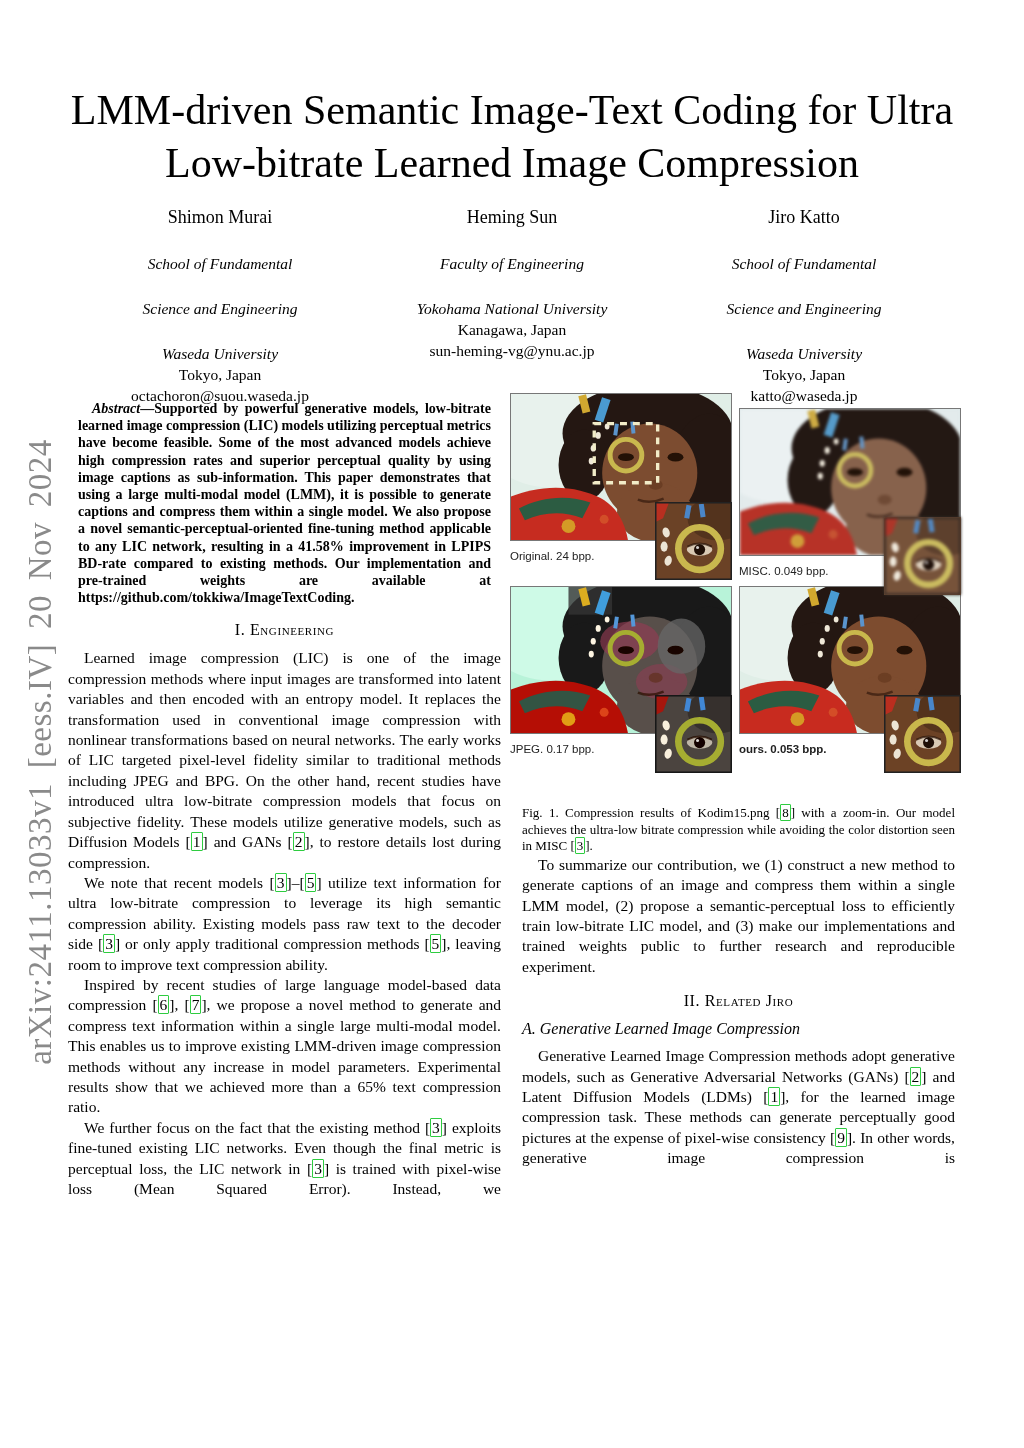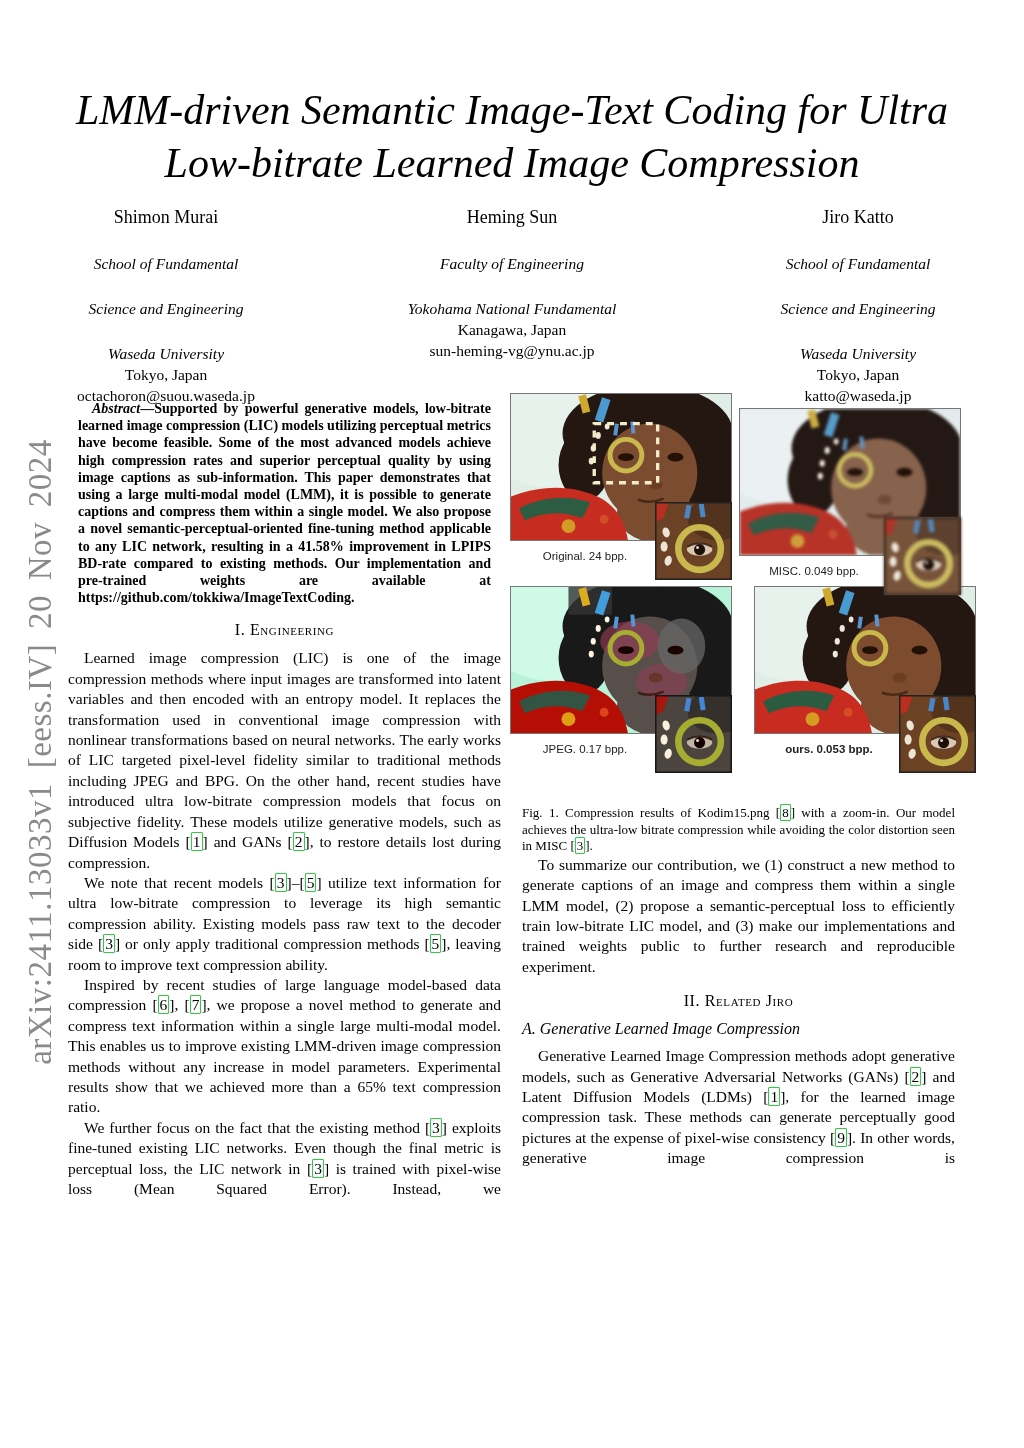--- a/index.html
+++ b/index.html
@@ -5,23 +5,23 @@
   html,body{margin:0;padding:0;background:#ffffff;}
   .page{position:relative;width:1024px;height:1448px;background:#ffffff;overflow:hidden;
         font-family:"Liberation Serif", serif;color:#000;}
 
   
   .arxiv-banner{position:absolute;top:752px;left:40px;transform:translate(-50%,-50%) rotate(-90deg);
     white-space:nowrap;font-size:33px;color:#8a8a8a;letter-spacing:0.5px;word-spacing:6px;}
 
   
   .title{position:absolute;top:84px;left:0;width:100%;text-align:center;
-    font-size:42px;line-height:53px;font-weight:400;margin:0;font-style:italic;}
+    font-size:42px;line-height:53px;font-weight:400;margin:0;}
   .authors{position:absolute;top:206px;left:0;width:100%;display:flex;justify-content:center;
-    gap:106px;text-align:center;}
+    gap:52px;text-align:center;}
   .author-col{min-width:240px;}
   .author-name{font-size:18px;line-height:23px;margin-bottom:2px;}
   .author-line{font-size:15.5px;line-height:21px;}
   .it{font-style:italic;margin-top:24px;}
 
   
   .col{position:absolute;top:390px;width:433px;}
   .col-left{left:68px;}
   .col-right{left:522px;}
 
@@ -38,25 +38,25 @@
 
   .cite{border:1.5px solid #2ecc40;padding:0 1px;border-radius:1px;}
   .url{font-weight:bold;}
 
   
   .fig-wrap{position:relative;margin-left:-12px;width:452px;height:396px;}
   .panel{position:absolute;width:222px;
     --bg:#e0eee7; --hair:#241712; --face:#7c4c30; --sweater:#c62c20; --scarf:#2c5c42;
     --ring:#c9b84e; --iskin:#6b4226; --eyew:#d9c9b4;}
   .panel.pos0{left:0;top:0;} .panel.pos1{left:229px;top:15px;}
-  .panel.pos2{left:0;top:193px;} .panel.pos3{left:244px;top:193px;}
+  .panel.pos2{left:0;top:193px;} .panel.pos3{left:229px;top:193px;}
   .photo{width:222px;height:148px;border:1px solid #777;box-sizing:border-box;
     position:relative;overflow:hidden;background:var(--bg);}
   .inset{position:absolute;left:145px;top:109px;width:77px;height:78px;z-index:2;background:var(--iskin);}
-  .panel-label{margin-top:9px;width:150px;text-align:center;
+  .panel-label{margin-top:9px;width:150px;text-align:left;
     font-family:"Liberation Sans", sans-serif;font-size:11.5px;color:#222;}
 
   .v-misc{--bg:#dde7e8; --face:#8a5f46; --iskin:#7a5034;}
   .v-misc .photo svg,.v-misc .inset svg{filter:blur(1.4px) saturate(.85) brightness(1.02);}
   .v-jpeg{--bg:#b4e6d0; --hair:#242424; --face:#5c5450; --sweater:#aa1c14; --scarf:#3c584a;
     --ring:#a2a83e; --iskin:#504a46; --eyew:#b8b0a4;}
   .v-jpeg .photo svg,.v-jpeg .inset svg{filter:contrast(1.12) saturate(1.05);}
   .v-ours .photo svg,.v-ours .inset svg{filter:blur(0.4px) saturate(1.02);}
   .v-ours .panel-label{font-weight:bold;}
   .sel-box{display:none;} .v-original .sel-box{display:block;}
@@ -82,21 +82,21 @@
       <div class="author-name">Shimon Murai</div>
       <div class="author-line it">School of Fundamental</div>
       <div class="author-line it">Science and Engineering</div>
       <div class="author-line it">Waseda University</div>
       <div class="author-line">Tokyo, Japan</div>
       <div class="author-line">octachoron@suou.waseda.jp</div>
     </div>
     <div class="author-col">
       <div class="author-name">Heming Sun</div>
       <div class="author-line it">Faculty of Engineering</div>
-      <div class="author-line it">Yokohama National Fundamental</div>
+      <div class="author-line it">Yokohama National University</div>
       <div class="author-line">Kanagawa, Japan</div>
       <div class="author-line">sun-heming-vg@ynu.ac.jp</div>
     </div>
     <div class="author-col">
       <div class="author-name">Jiro Katto</div>
       <div class="author-line it">School of Fundamental</div>
       <div class="author-line it">Science and Engineering</div>
       <div class="author-line it">Waseda University</div>
       <div class="author-line">Tokyo, Japan</div>
       <div class="author-line">katto@waseda.jp</div>

